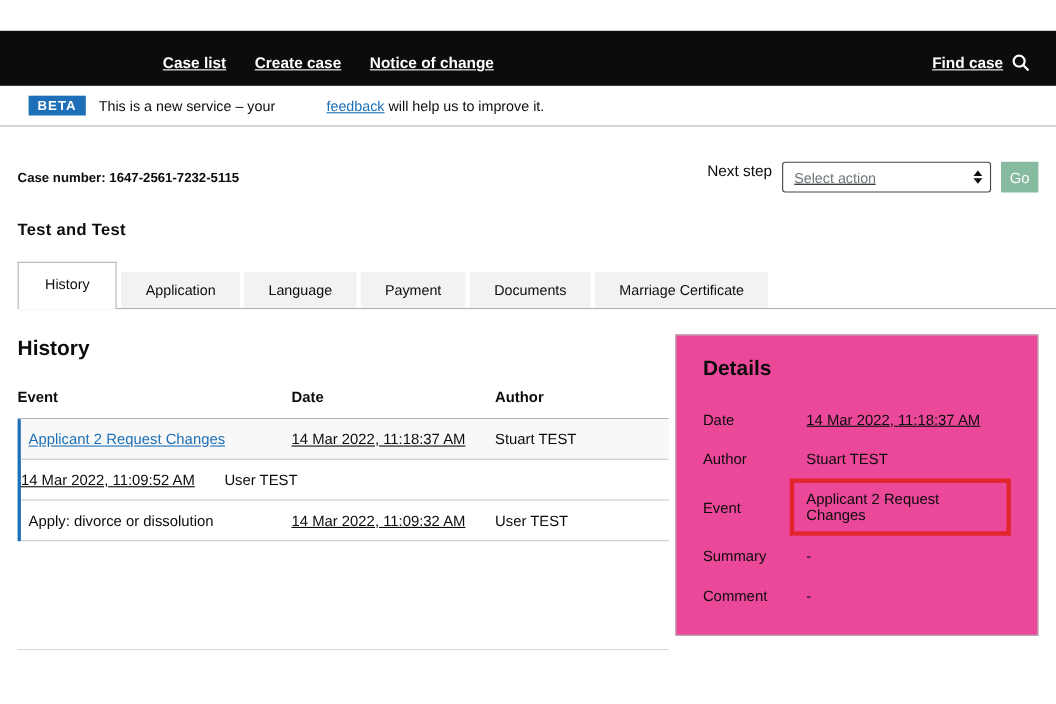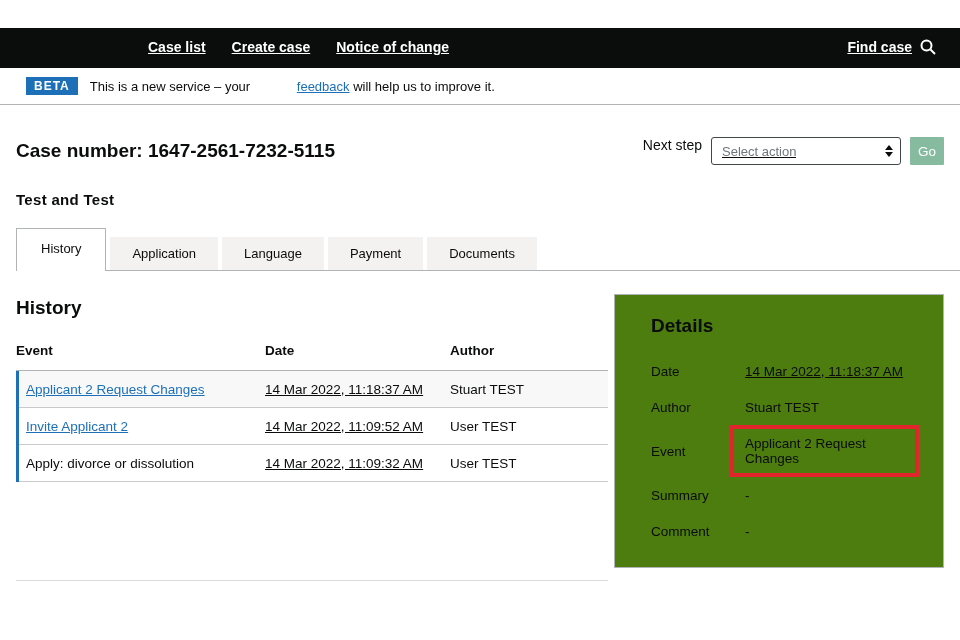--- a/index.html
+++ b/index.html
@@ -6,37 +6,37 @@
   html, body { width: 960px; height: 640px; background: #ffffff; overflow: hidden;
     font-family: "Liberation Sans", sans-serif; color: #0b0c0c; }
 
   
   .topbar { margin-top: 28px; background: #0b0c0c; color: #fff; padding: 11px 24px 13px 24px; }
   .topbar-row1 { display: flex; align-items: baseline; }
   .brand { font-size: 21px; font-weight: bold; letter-spacing: .2px; }
   .service { font-size: 16px; font-weight: bold; margin-left: 28px; }
   .spacer { flex: 1; }
   .toplink { color: #fff; font-weight: bold; text-decoration: underline; font-size: 14px; cursor: pointer; }
-  .topbar-row2 { display: flex; align-items: center; margin-top: 0; padding-left: 124px; }
+  .topbar-row2 { display: flex; align-items: center; margin-top: 10px; padding-left: 124px; }
   .topnav { display: flex; gap: 26px; }
   .findwrap { display: flex; align-items: center; gap: 8px; justify-content: flex-end; }
   .search-icon { width: 16px; height: 16px; display: inline-block; }
 
   
   .beta { display: flex; align-items: center; gap: 12px; padding: 9px 16px 9px 26px;
     border-bottom: 1px solid #b1b4b6; }
   .beta-badge { background: #1d70b8; color: #fff; font-size: 12px; font-weight: bold;
     letter-spacing: 1px; padding: 2px 8px; }
   .beta-text { font-size: 13px; }
   .beta-text a { color: #1d70b8; text-decoration: underline; cursor: pointer; padding-left: 43px; }
 
   
   .content { padding: 0 16px; }
   .case-header { display: flex; align-items: center; margin-top: 32px; }
-  .case-number { font-size: 19px; font-weight: bold; }
+  .case-number { font-size: 12px; font-weight: bold; }
   .nextstep { display: flex; align-items: flex-start; gap: 9px; }
   .nextstep-label { font-size: 14px; }
   .fake-select { position: relative; width: 190px; height: 28px; border: 1px solid #404548;
     border-radius: 3px; background: #fff; display: flex; align-items: center;
     padding: 0 24px 0 10px; cursor: pointer; text-decoration: underline; }
   .fake-select .ph { color: #6f777b; font-size: 13px; white-space: nowrap; overflow: hidden; }
   .spin { position: absolute; right: 7px; top: 50%; transform: translateY(-50%);
     display: flex; flex-direction: column; gap: 2px; }
   .tri-up { width: 0; height: 0; border-left: 4px solid transparent; border-right: 4px solid transparent;
     border-bottom: 5px solid #0b0c0c; }
@@ -69,21 +69,21 @@
   .hrow.selected { background: #f8f8f8; }
   .hrow .c1 { width: 246px; padding: 8px 10px 8px 7px; font-size: 13.5px; }
   .hrow .c2 { width: 185px; font-size: 13.5px; }
   .hrow .c3 { flex: 1; font-size: 13.5px; }
   .event-link { color: #1d70b8; text-decoration: underline; cursor: pointer; }
   .date-link { color: #0b0c0c; text-decoration: underline; cursor: pointer; }
   .event-plain { font-size: 15px; }
 
   
   .details-panel { width: 330px; margin-left: auto; border: 1px solid #b1b4b6;
-    background: #4d7c0f; padding: 20px 24px 18px 36px; }
+    background: #ec4899; padding: 20px 24px 18px 24px; }
   .details-title { font-size: 19px; font-weight: bold; margin-bottom: 16px; }
   .drow { display: flex; align-items: center; min-height: 36px; }
   .dlabel { width: 94px; flex-shrink: 0; font-size: 13.5px; }
   .dvalue { font-size: 13.5px; }
   .dvalue.link { text-decoration: underline; cursor: pointer; }
   .red-box { display: inline-block; border: 4px solid #e2242c; padding: 7px 11px;
     margin-left: -15px; font-size: 13.5px; }
 </style>
 </head>
 <body>
@@ -132,39 +132,39 @@
   </div>
 
   <div class="parties">Test and Test</div>
 
   <div class="tabs">
     <div class="tab active">History</div>
     <div class="tab">Application</div>
     <div class="tab">Language</div>
     <div class="tab">Payment</div>
     <div class="tab">Documents</div>
+    <div class="tab">Marriage Certificate</div>
   </div>
 
   <div class="main-row">
 
     <div class="left-col">
       <h2 class="history-title">History</h2>
       <div class="hhead">
         <span class="c1">Event</span>
         <span class="c2">Date</span>
         <span class="c3">Author</span>
       </div>
       <div class="hbody">
         <div class="hrow selected">
           <span class="c1"><a class="event-link">Applicant 2 Request Changes</a></span>
           <span class="c2"><a class="date-link">14 Mar 2022, 11:18:37 AM</a></span>
           <span class="c3">Stuart TEST</span>
         </div>
         <div class="hrow">
-          <span class="c1"><a class="event-link">Invite Applicant 2</a></span>
           <span class="c2"><a class="date-link">14 Mar 2022, 11:09:52 AM</a></span>
           <span class="c3">User TEST</span>
         </div>
         <div class="hrow">
           <span class="c1 event-plain">Apply: divorce or dissolution</span>
           <span class="c2"><a class="date-link">14 Mar 2022, 11:09:32 AM</a></span>
           <span class="c3">User TEST</span>
         </div>
       </div>
     </div>

